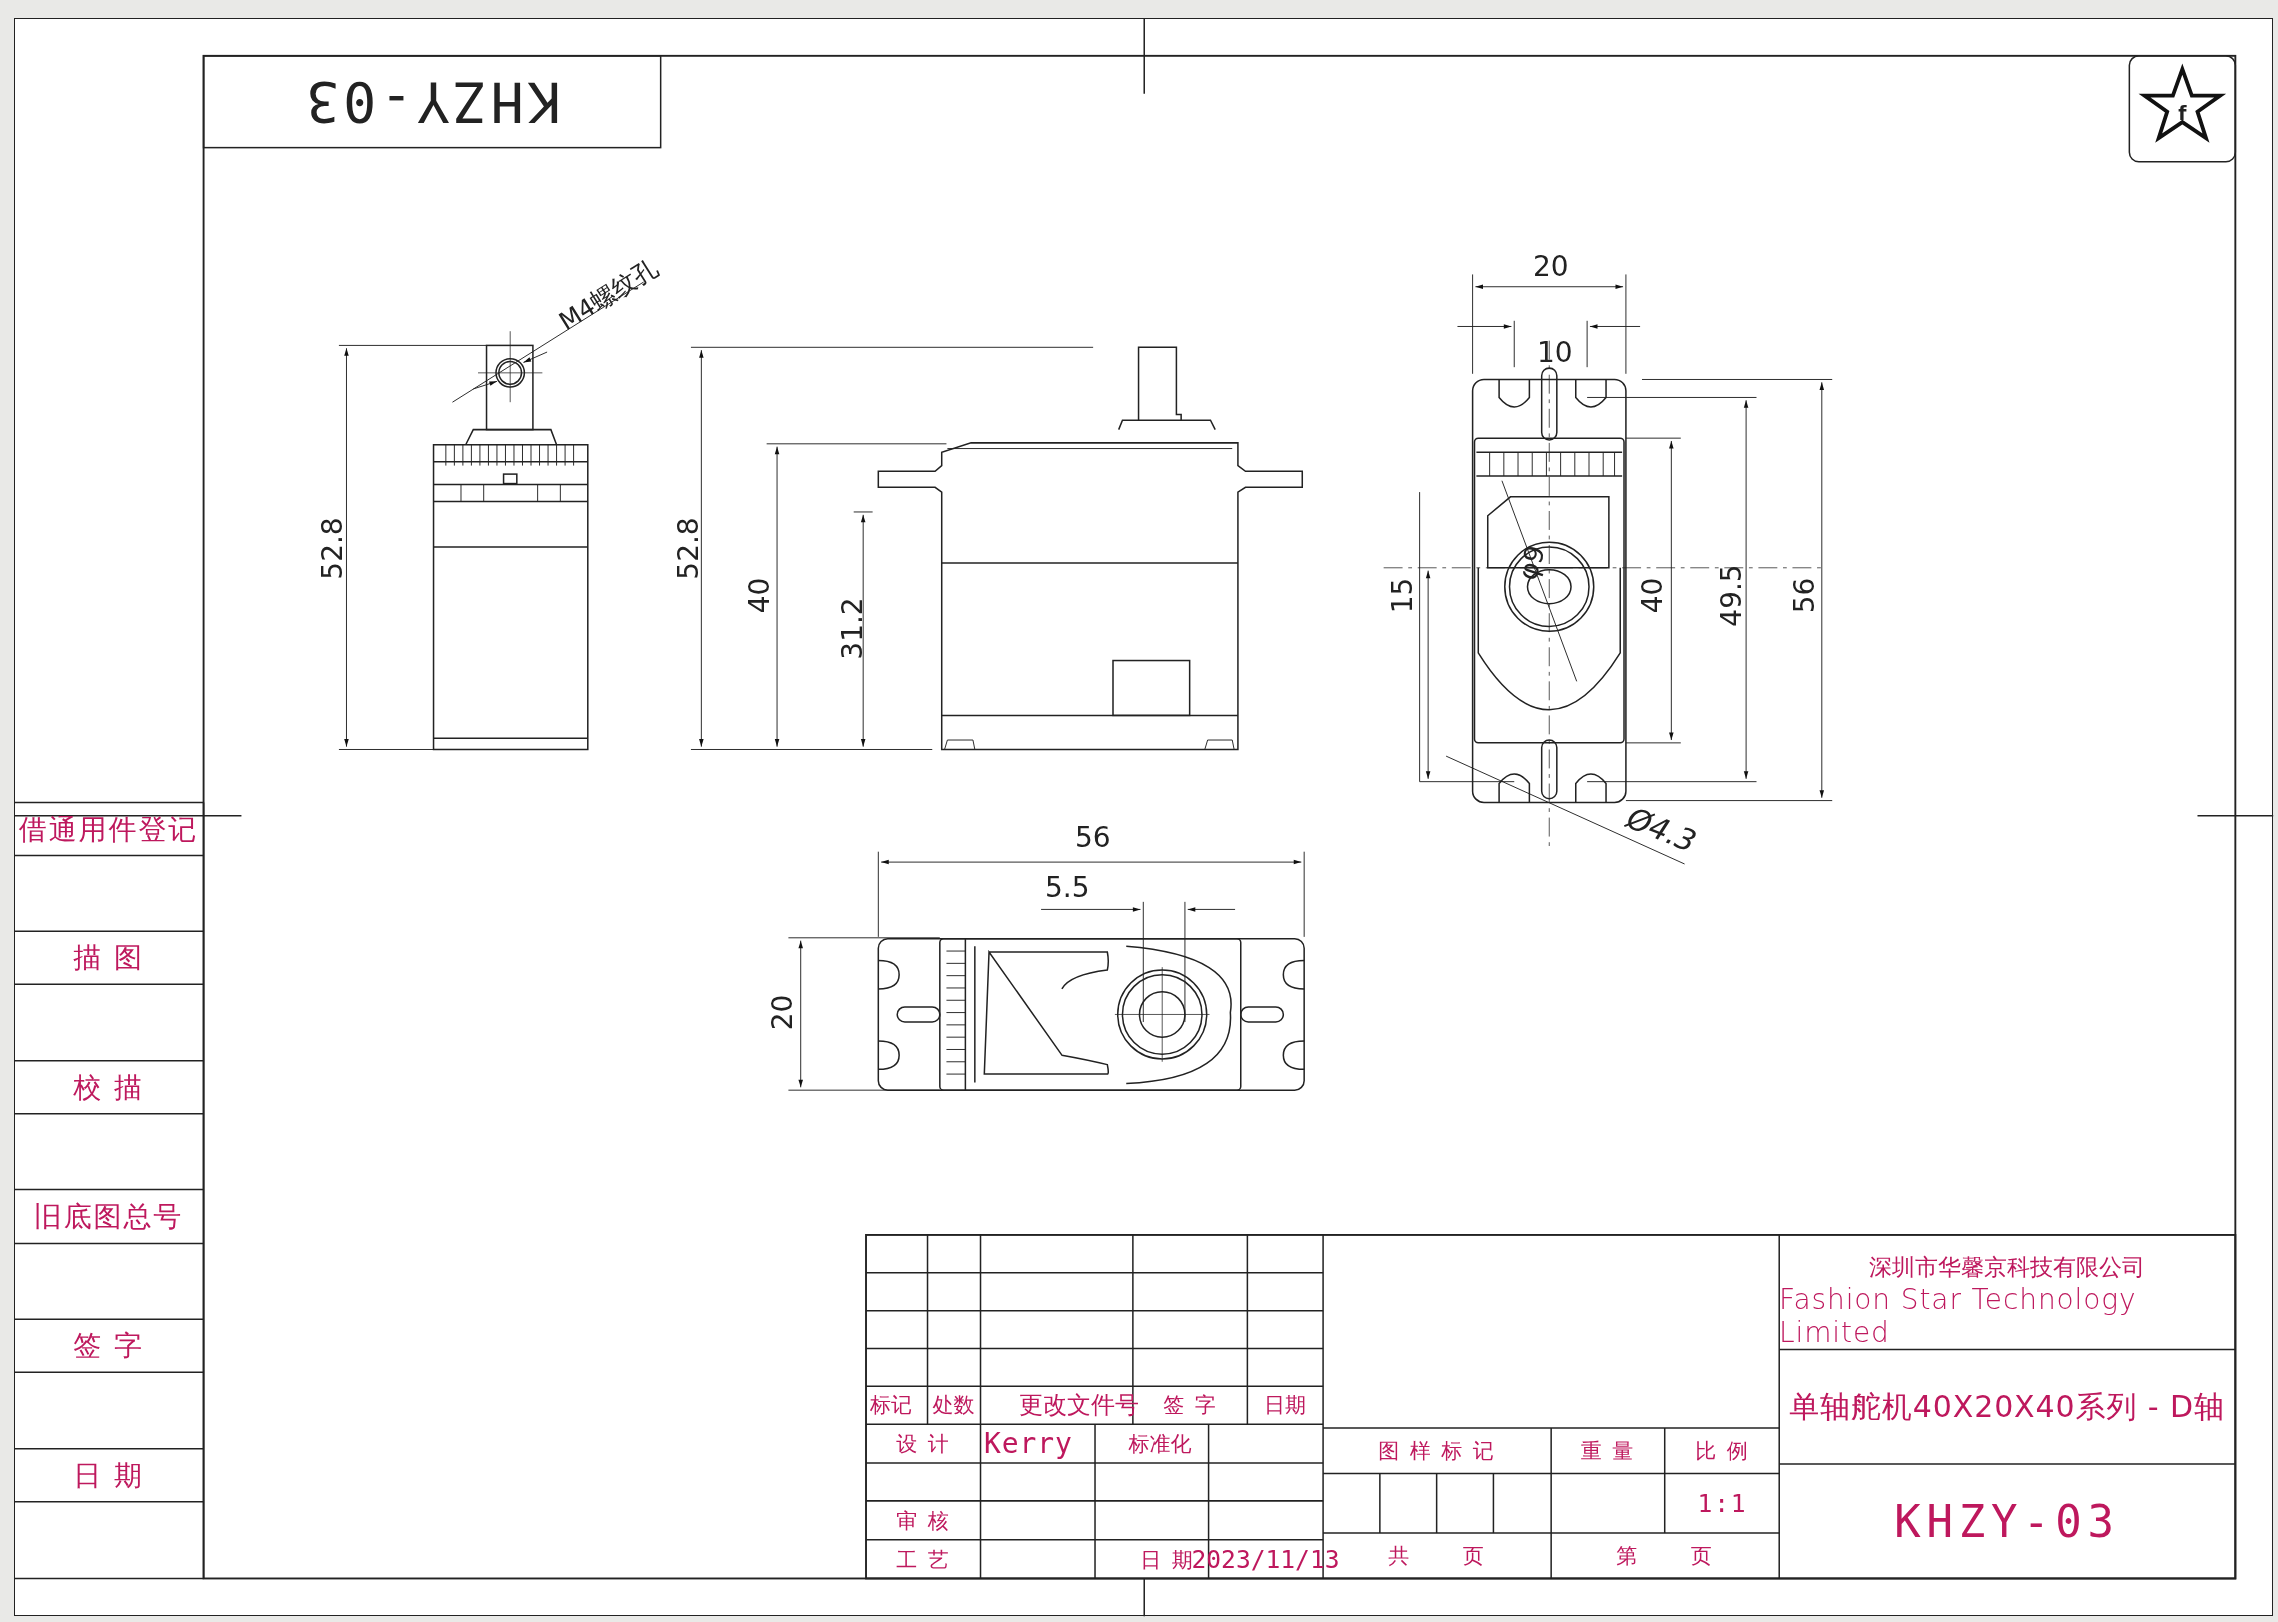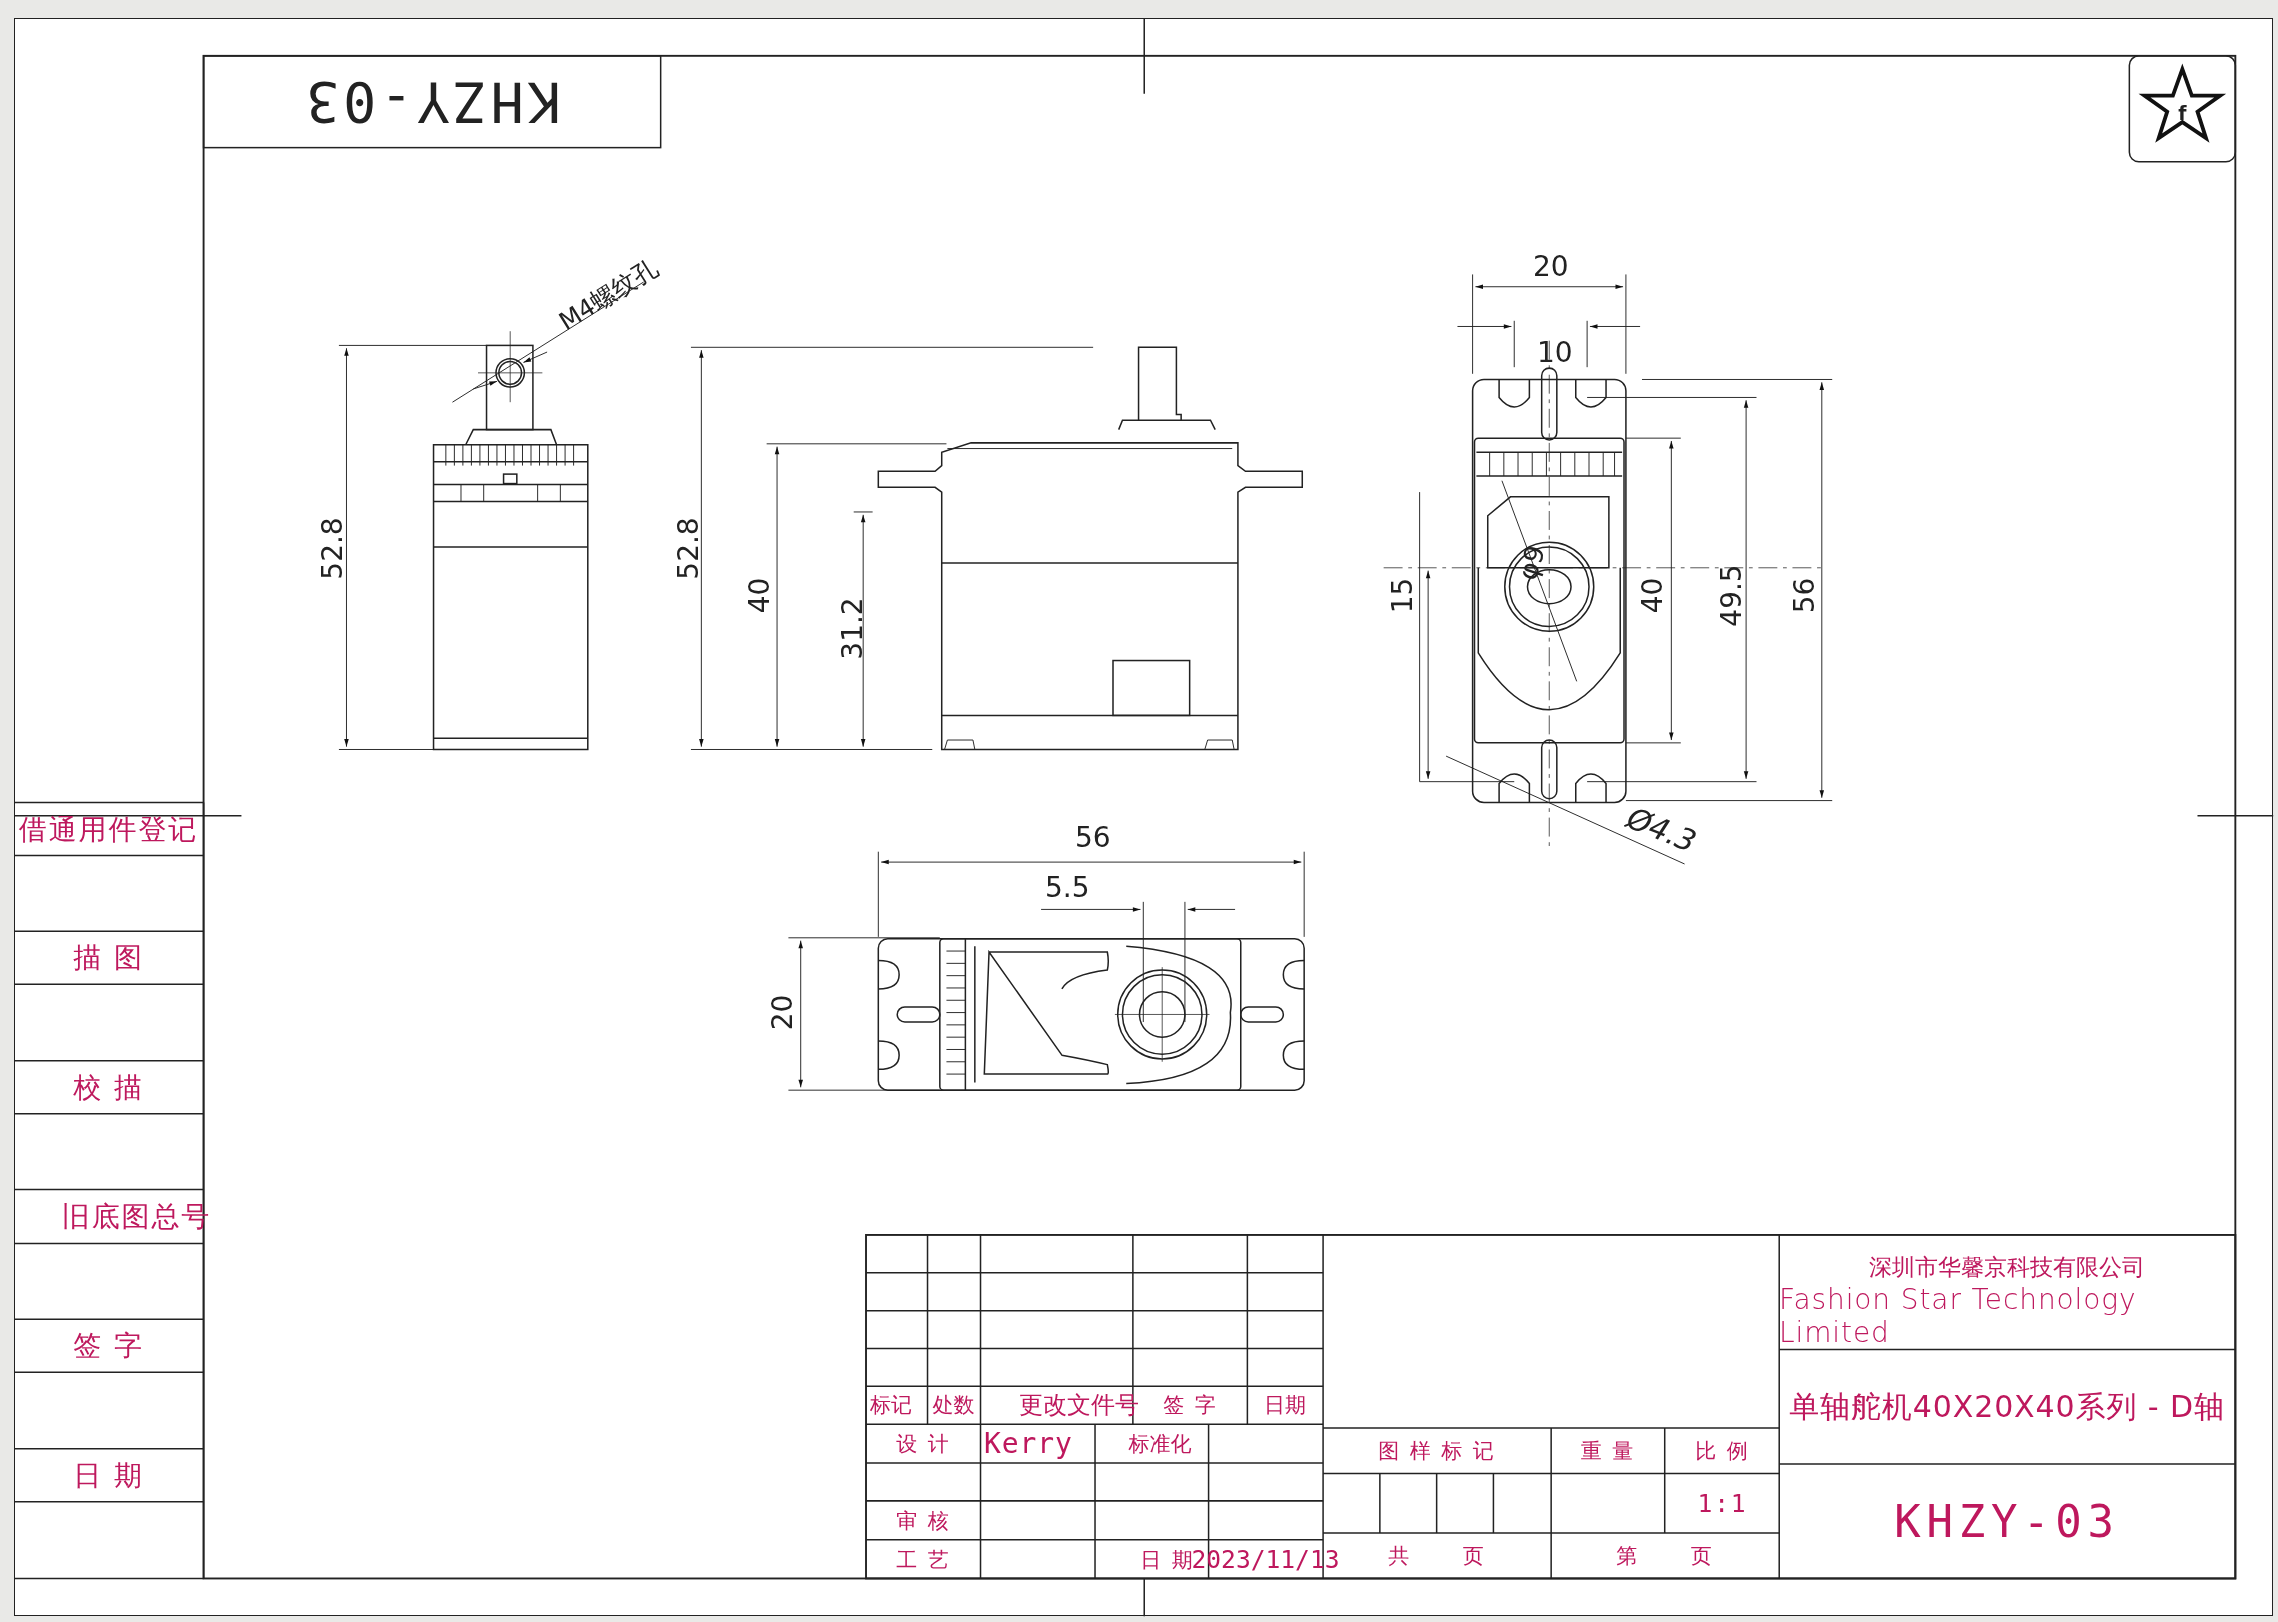--- a/index.html
+++ b/index.html
@@ -266,21 +266,21 @@
     <polygon points="2306,73 2316,101 2346,101 2322,118 2331,146 2306,129 2281,146 2290,118 2266,101 2296,101" fill="none" stroke="#111" stroke-width="4"></polygon>
     <text x="2306" y="127" text-anchor="middle" font-size="20" font-weight="bold" class="t" font-family="DejaVu Sans, sans-serif">f</text>
   </g>
 </svg>
 
 <div class="ab" style="left:203px;top:56px;width:457px;height:92px;display:flex;align-items:center;justify-content:center;font-size:55px;font-family:'DejaVu Sans Mono',monospace;transform:scaleY(-1) scaleX(-1);font-weight:200;letter-spacing:3.8px;">KHZY-03</div>
 
 <div class="cell" style="left:14px;top:804px;width:189px;height:51px;font-size:28px;">借通用件登记</div>
 <div class="cell" style="left:14px;top:931px;width:189px;height:53px;font-size:28px;">描  图</div>
 <div class="cell" style="left:14px;top:1061px;width:189px;height:53px;font-size:28px;">校  描</div>
-<div class="cell" style="left:14px;top:1190px;width:189px;height:54px;font-size:28px;padding-left:28px;">旧底图总号</div>
+<div class="cell" style="left:14px;top:1190px;width:189px;height:54px;font-size:28px;">旧底图总号</div>
 <div class="cell" style="left:14px;top:1319px;width:189px;height:53px;font-size:28px;">签  字</div>
 <div class="cell" style="left:14px;top:1449px;width:189px;height:53px;font-size:28px;">日  期</div>
 
 <div class="ab" style="left:301px;top:532px;font-size:28px;transform:rotate(-90deg);">52.8</div>
 <div class="ab" style="left:553px;top:278px;font-size:24.6px;transform:rotate(-32deg);">M4螺纹孔</div>
 
 <div class="ab" style="left:657px;top:532px;font-size:28px;transform:rotate(-90deg);">52.8</div>
 <div class="ab" style="left:742px;top:579px;font-size:28px;transform:rotate(-90deg);">40</div>
 <div class="ab" style="left:821px;top:612px;font-size:28px;transform:rotate(-90deg);">31.2</div>
 

